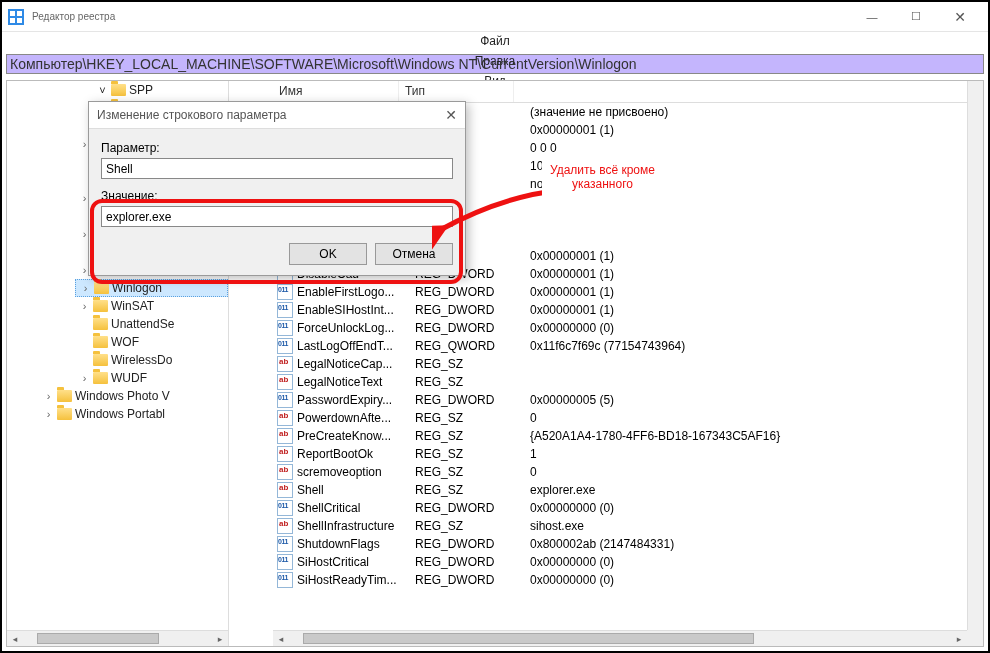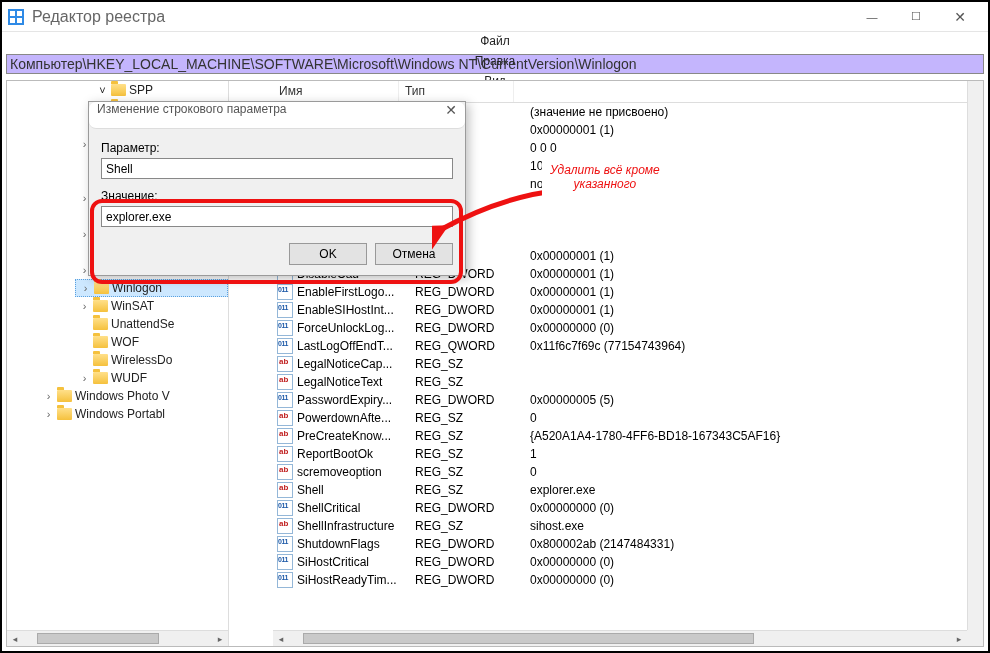--- a/index.html
+++ b/index.html
@@ -2,21 +2,21 @@
 <html><head>
 <meta charset="utf-8">
 <style>
 * { box-sizing: border-box; margin: 0; padding: 0; font-family: "Segoe UI", Tahoma, sans-serif; font-size: 12px; }
 body { background: #fff; width: 990px; height: 653px; border: 2px solid #000; position: relative; overflow: hidden; }
 
 
 .titlebar { height: 30px; background: #fff; display: flex; align-items: center; padding: 0 6px; border-bottom: 1px solid #e5e5e5; }
 .titlebar .app-icon { width: 16px; height: 16px; margin-right: 8px; display: inline-block; background: #2e8ae6; position: relative; }
 .titlebar .app-icon:before { content: ""; position: absolute; left: 2px; top: 2px; width: 5px; height: 5px; background: #fff; box-shadow: 7px 0 #fff, 0 7px #fff, 7px 7px #fff; }
-.titlebar .title { color: #666; font-size: 16px; }
+.titlebar .title { color: #666; font-size: 10px; }
 .titlebar .win-controls { margin-left: auto; display: flex; }
 .titlebar .win-controls span { width: 44px; height: 28px; display: flex; align-items: center; justify-content: center; color: #555; font-size: 11px; }
 .titlebar .win-controls .close { font-size: 14px; }
 
 
 .menubar { height: 22px; display: flex; align-items: center; padding: 0 4px; gap: 2px; background: #fff; flex-direction: column; }
 .menubar span { padding: 2px 7px; color: #222; font-size: 12px; }
 
 
 .addrbar { height: 20px; border: 1px solid #888; margin: 0 4px 2px 4px; background: #c4b5fd; padding: 1px 3px; font-size: 14px; color: #333; white-space: nowrap; overflow: hidden; }
@@ -45,37 +45,37 @@
 .list-row { height: 18px; display: flex; align-items: center; padding-left: 4px; }
 .val-ic { width: 16px; height: 16px; margin-right: 4px; flex-shrink: 0; position: relative; border: 1px solid #94b7d8; background: #fff; }
 .val-ic.str:after { content: "ab"; position: absolute; left: 1px; top: 0; font-size: 8px; color: #c02020; font-weight: bold; }
 .val-ic.bin:after { content: "011"; position: absolute; left: 0; top: 1px; font-size: 7px; color: #1e5aa8; font-weight: bold; letter-spacing: -0.5px; }
 .cname { width: 118px; overflow: hidden; white-space: nowrap; font-size: 12px; }
 .ctype { width: 115px; font-size: 12px; }
 .cval  { flex: 1; font-size: 12px; white-space: nowrap; overflow: hidden; }
 
 
 .dialog { position: absolute; top: 99px; left: 86px; width: 378px; background: #f0f0f0; border: 1px solid #9a9a9a; box-shadow: 3px 3px 10px rgba(0,0,0,0.25); z-index: 10; }
-.dlg-title { height: 27px; background: #fff; display: flex; align-items: flex-start; padding: 0 8px; border-bottom: 1px solid #ddd; border-radius: 7px; }
+.dlg-title { height: 27px; background: #fff; display: flex; align-items: center; padding: 0 8px; border-bottom: 1px solid #ddd; }
 .dlg-title span:first-child { font-size: 12px; color: #555; }
 .dlg-title .dlg-x { margin-left: auto; font-size: 14px; color: #555; }
 .dlg-body { padding: 12px 12px 10px 12px; }
 .dlg-label { font-size: 12px; margin-bottom: 3px; }
 .dlg-input { width: 100%; height: 21px; border: 1px solid #888; background: #fff; padding: 1px 4px; font-size: 12px; margin-bottom: 10px; }
 .dlg-buttons { display: flex; justify-content: flex-end; gap: 8px; margin-top: 6px; }
 .dlg-btn { width: 78px; height: 22px; background: #e3e3e3; border: 1px solid #999; font-size: 12px; display: flex; align-items: center; justify-content: center; }
 
 
 .red-hl { position: absolute; left: 88px; top: 197px; width: 373px; height: 85px; border: 4px solid #e11; border-radius: 12px; z-index: 20; pointer-events: none; }
 
 
 .arrow { position: absolute; left: 430px; top: 176px; z-index: 21; pointer-events: none; }
 
 
-.annot { position: absolute; left: 540px; top: 158px; z-index: 22; color: #e11; font-family: "Segoe UI", Arial, sans-serif; font-size: 33px; font-style: italic; font-weight: 500; line-height: 1.15; pointer-events: none; background: #fff; padding: 4px 8px; white-space: nowrap; }
+.annot { position: absolute; left: 540px; top: 158px; z-index: 22; color: #e11; font-family: "Segoe UI", Arial, sans-serif; font-size: 33px; font-weight: 500; line-height: 1.15; pointer-events: none; background: #fff; padding: 4px 8px; white-space: nowrap; }
 
 
 .sb-v { position: absolute; top: 0; right: 0; bottom: 16px; width: 16px; background: #f0f0f0; border-left: 1px solid #ddd; }
 .sb-h { position: absolute; left: 0; right: 16px; bottom: 0; height: 16px; background: #f0f0f0; border-top: 1px solid #ddd; display: flex; align-items: center; }
 .sb-h-track { position: absolute; left: 30px; width: 65%; top: 2px; bottom: 2px; background: #c9c9c9; border: 1px solid #aaa; }
 .sb-corner { position: absolute; right: 0; bottom: 0; width: 16px; height: 16px; background: #f0f0f0; }
 .sb-btn { width: 16px; height: 16px; display: flex; align-items: center; justify-content: center; color: #666; font-size: 9px; }
 .tree-hscroll { position: absolute; left: 0; right: 0; bottom: 0; height: 16px; background: #f0f0f0; border-top: 1px solid #ddd; display: flex; align-items: center; }
 .tree-hscroll .thumb { position: absolute; left: 30px; width: 55%; top: 2px; bottom: 2px; background: #c9c9c9; border: 1px solid #aaa; }
 </style>

